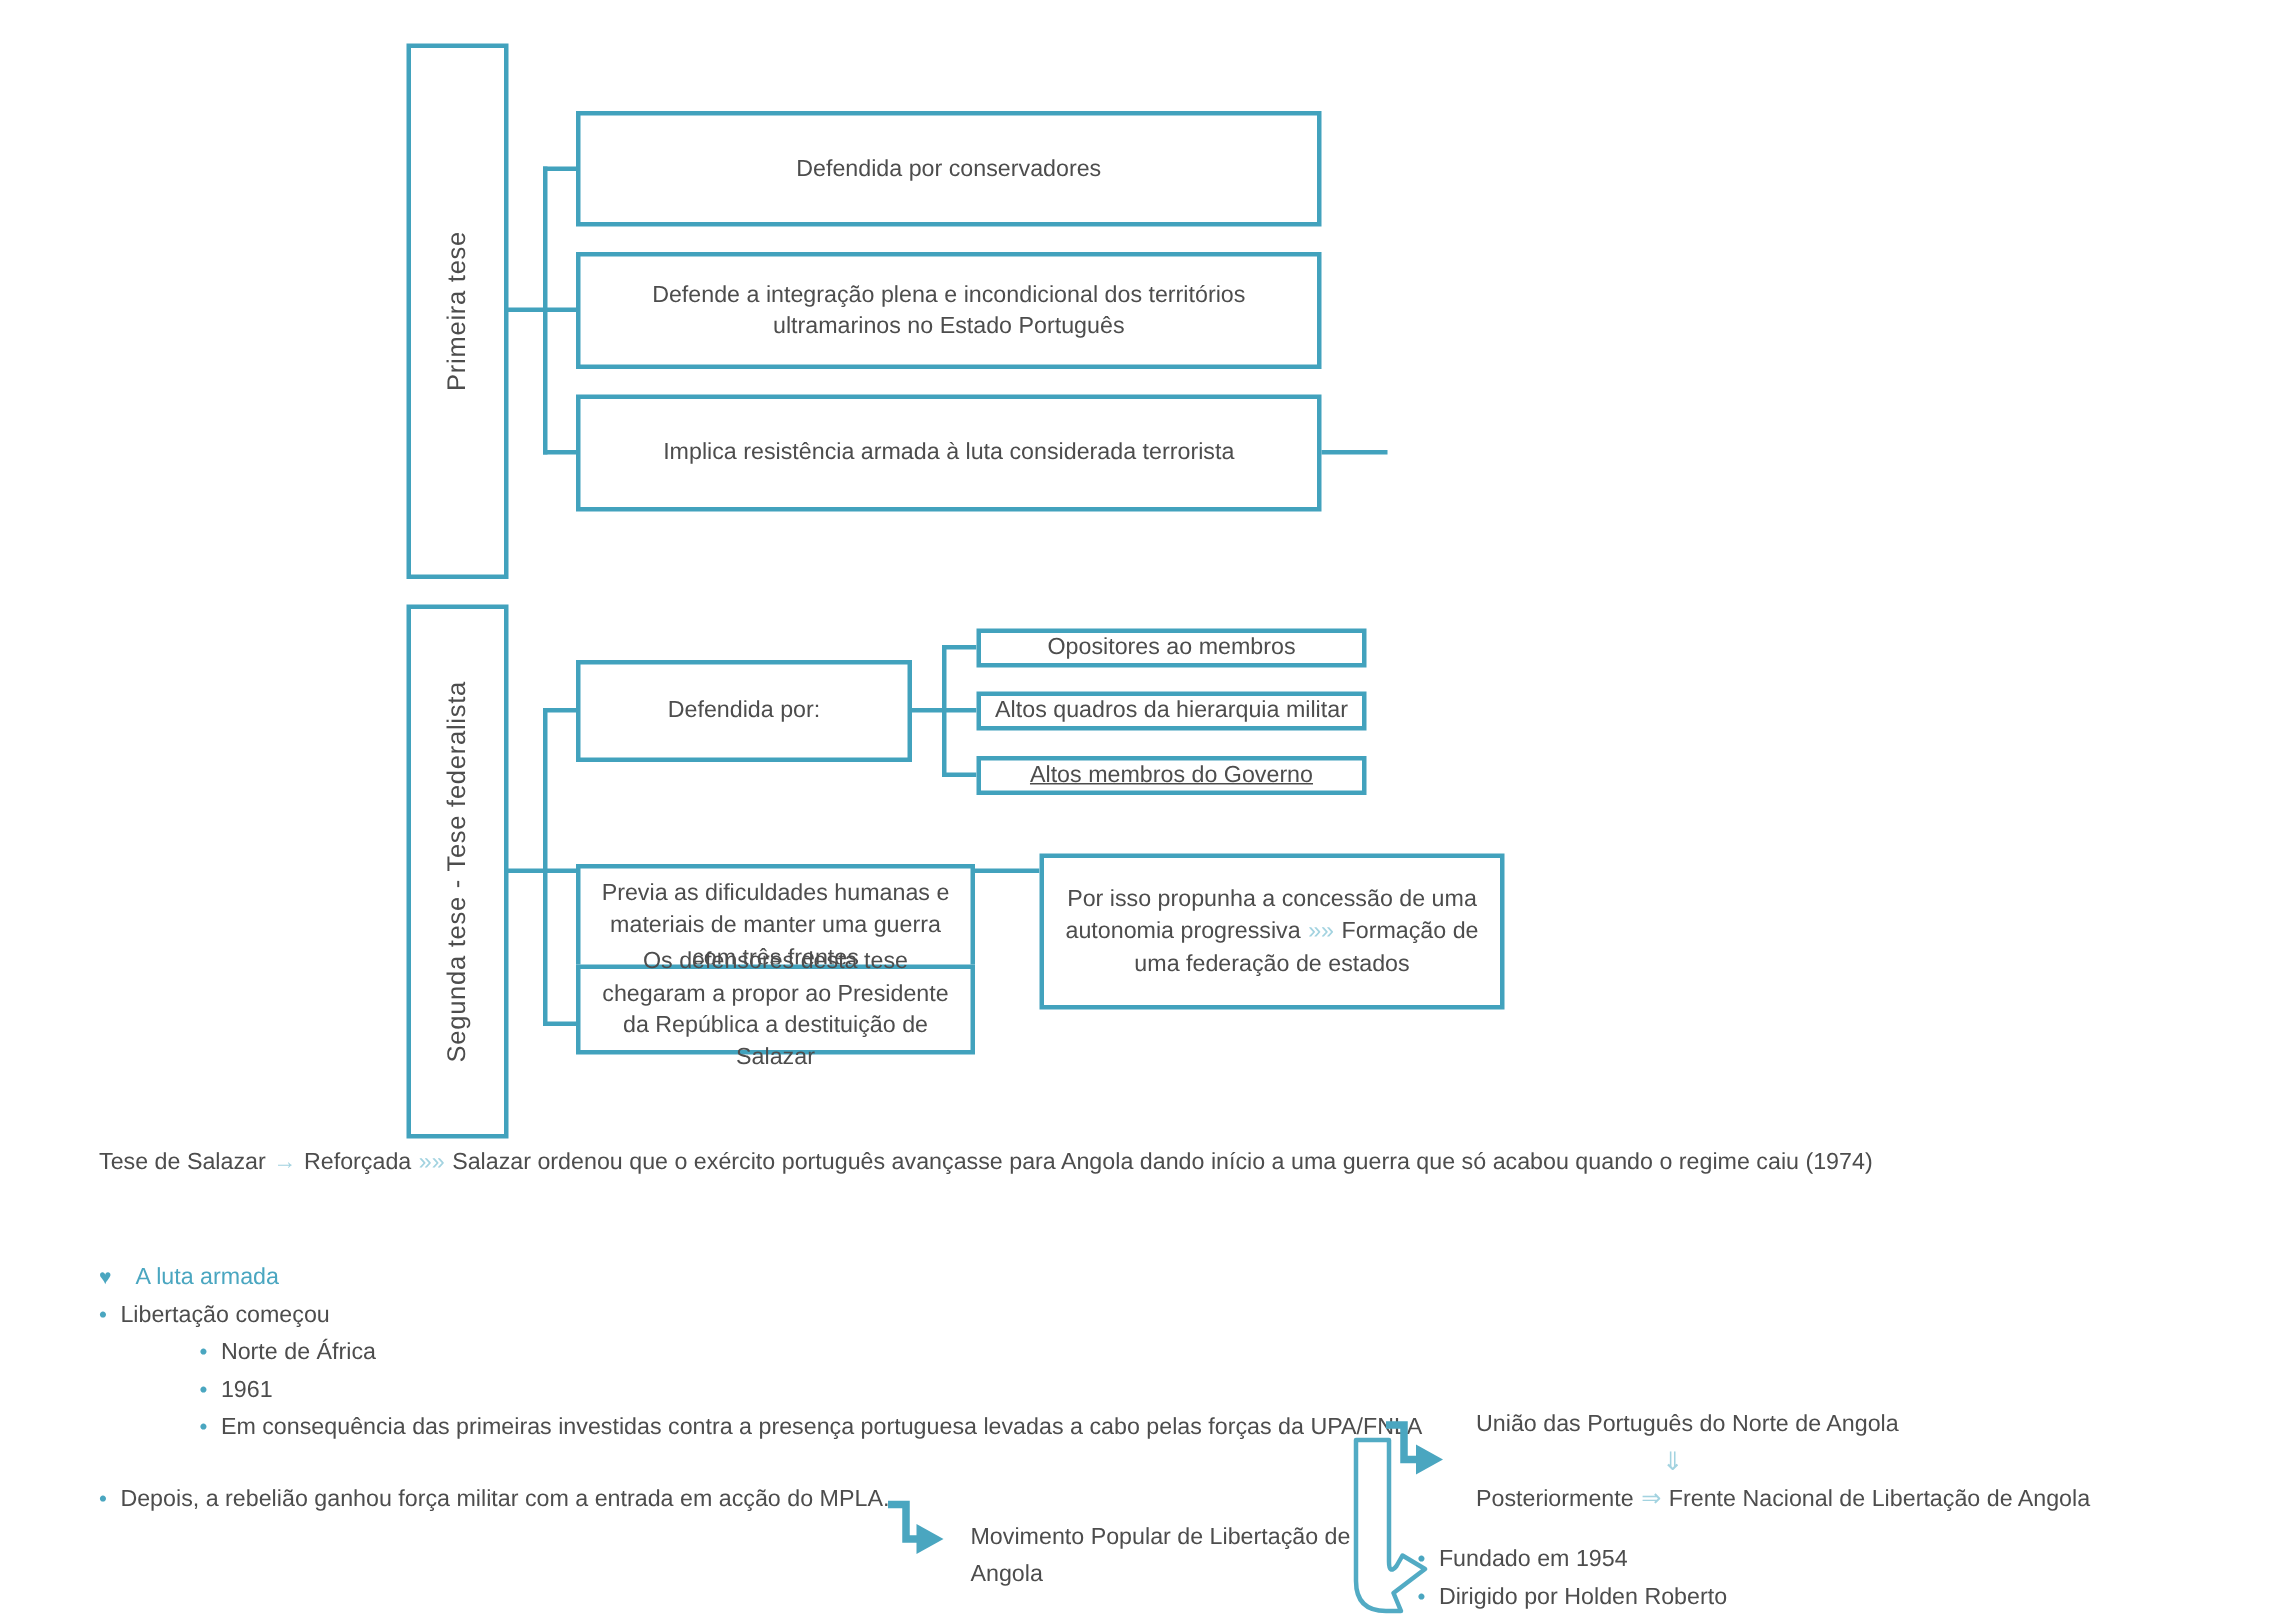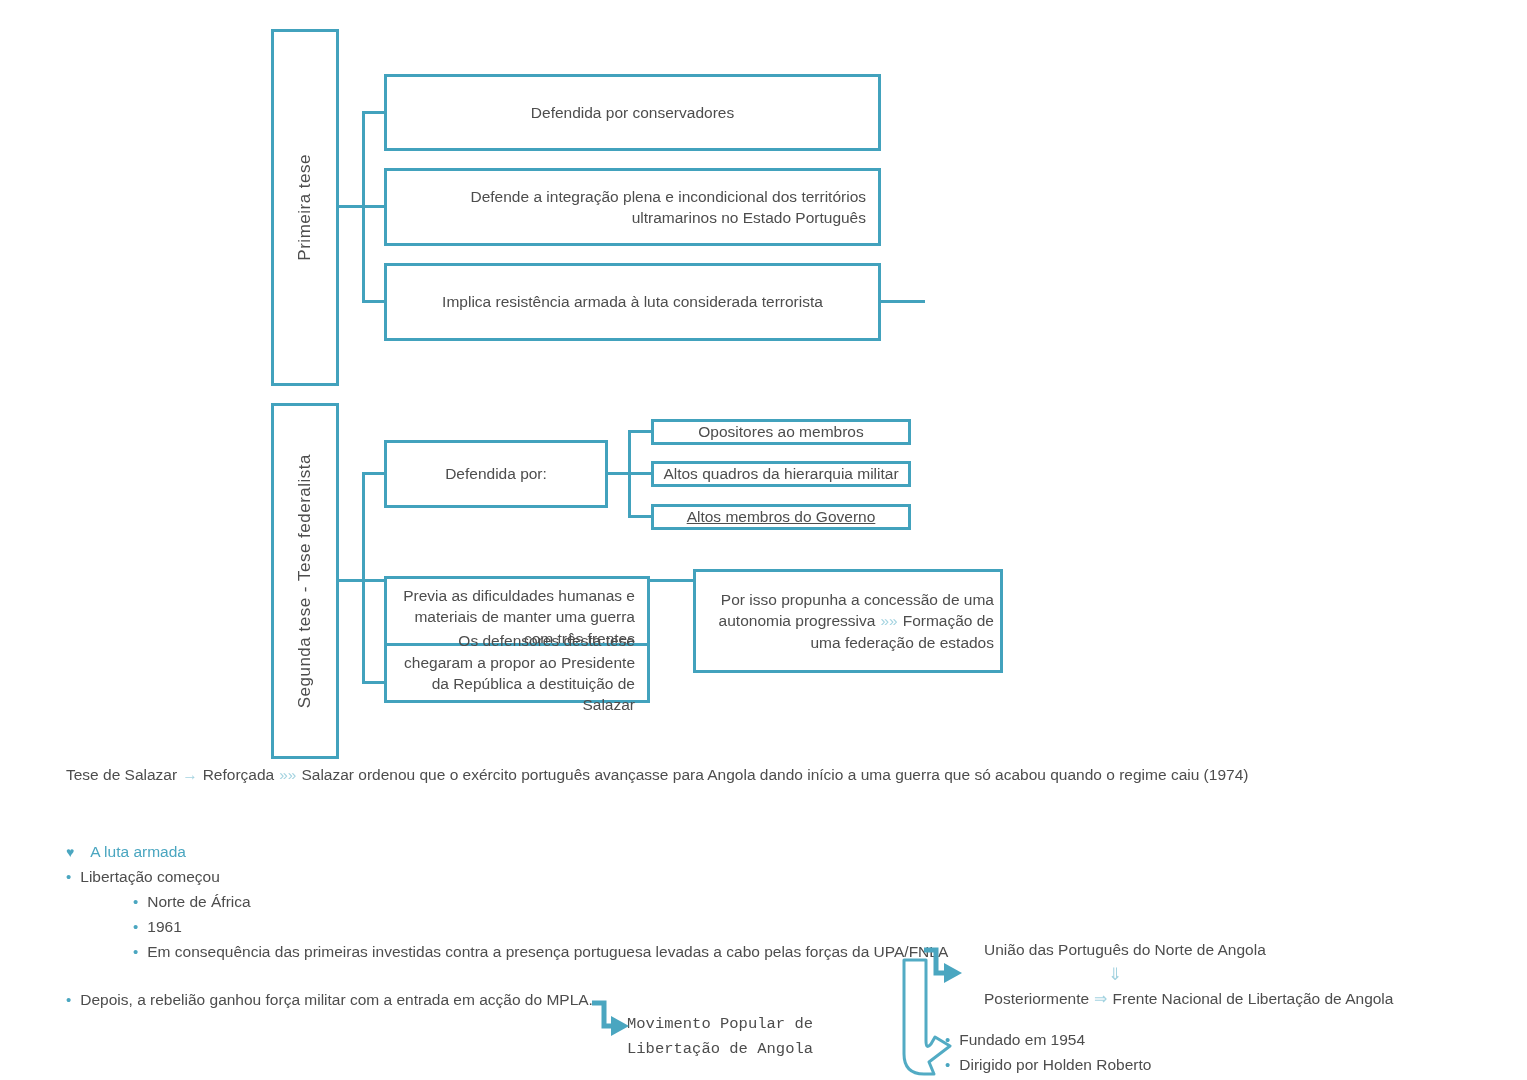--- a/index.html
+++ b/index.html
@@ -7,21 +7,21 @@
     --teal-text:#4aa6c0;
     --teal-light:#a3d3e0;
     --ink:#4d4d4d;
   }
   *{margin:0;padding:0;box-sizing:border-box;}
   body{background:#fff;font-family:"Liberation Sans",sans-serif;}
   #canvas{position:relative;width:1527px;height:1080px;background:#fff;overflow:hidden;}
 
   .box{
     position:absolute;border:3px solid var(--teal);background:#fff;
-    display:flex;align-items:center;justify-content:center;text-align:right;
+    display:flex;align-items:center;justify-content:center;text-align:center;
     color:var(--ink);font-size:15.5px;line-height:1.38;padding:2px 12px;
   }
   .vbox{
     position:absolute;border:3px solid var(--teal);background:#fff;
     display:flex;align-items:center;justify-content:center;
   }
   .vlabel{
     writing-mode:vertical-rl;transform:rotate(180deg);
     color:var(--ink);font-size:17px;letter-spacing:.5px;white-space:nowrap;
   }
@@ -129,21 +129,21 @@
   <div class="txt row" style="left:133px;top:943px;">
     <span class="dot">•</span>
     <span>Em consequência das primeiras investidas contra a presença portuguesa levadas a cabo pelas forças da UPA/FNLA</span>
   </div>
 
   <div class="txt row" style="left:66px;top:991px;">
     <span class="dot">•</span>
     <span>Depois, a rebelião ganhou força militar com a entrada em acção do MPLA.</span>
   </div>
 
-  <div class="wraptxt" style="left:627px;top:1012px;width:262px;font-family:Liberation Mono, monospace;">Movimento Popular de Libertação de Angola</div>
+  <div class="wraptxt" style="left:647px;top:1012px;width:262px;">Movimento Popular de Libertação de Angola</div>
 
   <div class="txt" style="left:984px;top:941px;">União das Português do Norte de Angola</div>
   <div class="txt lt" style="left:1108px;top:964px;font-size:17px;">⇓</div>
   <div class="txt" style="left:984px;top:989px;">
     <span>Posteriormente</span><span class="lt arrow-pad" style="font-size:16px;">⇒</span><span>Frente Nacional de Libertação de Angola</span>
   </div>
 
   <div class="txt row" style="left:945px;top:1031px;">
     <span class="dot">•</span>
     <span>Fundado em 1954</span>

